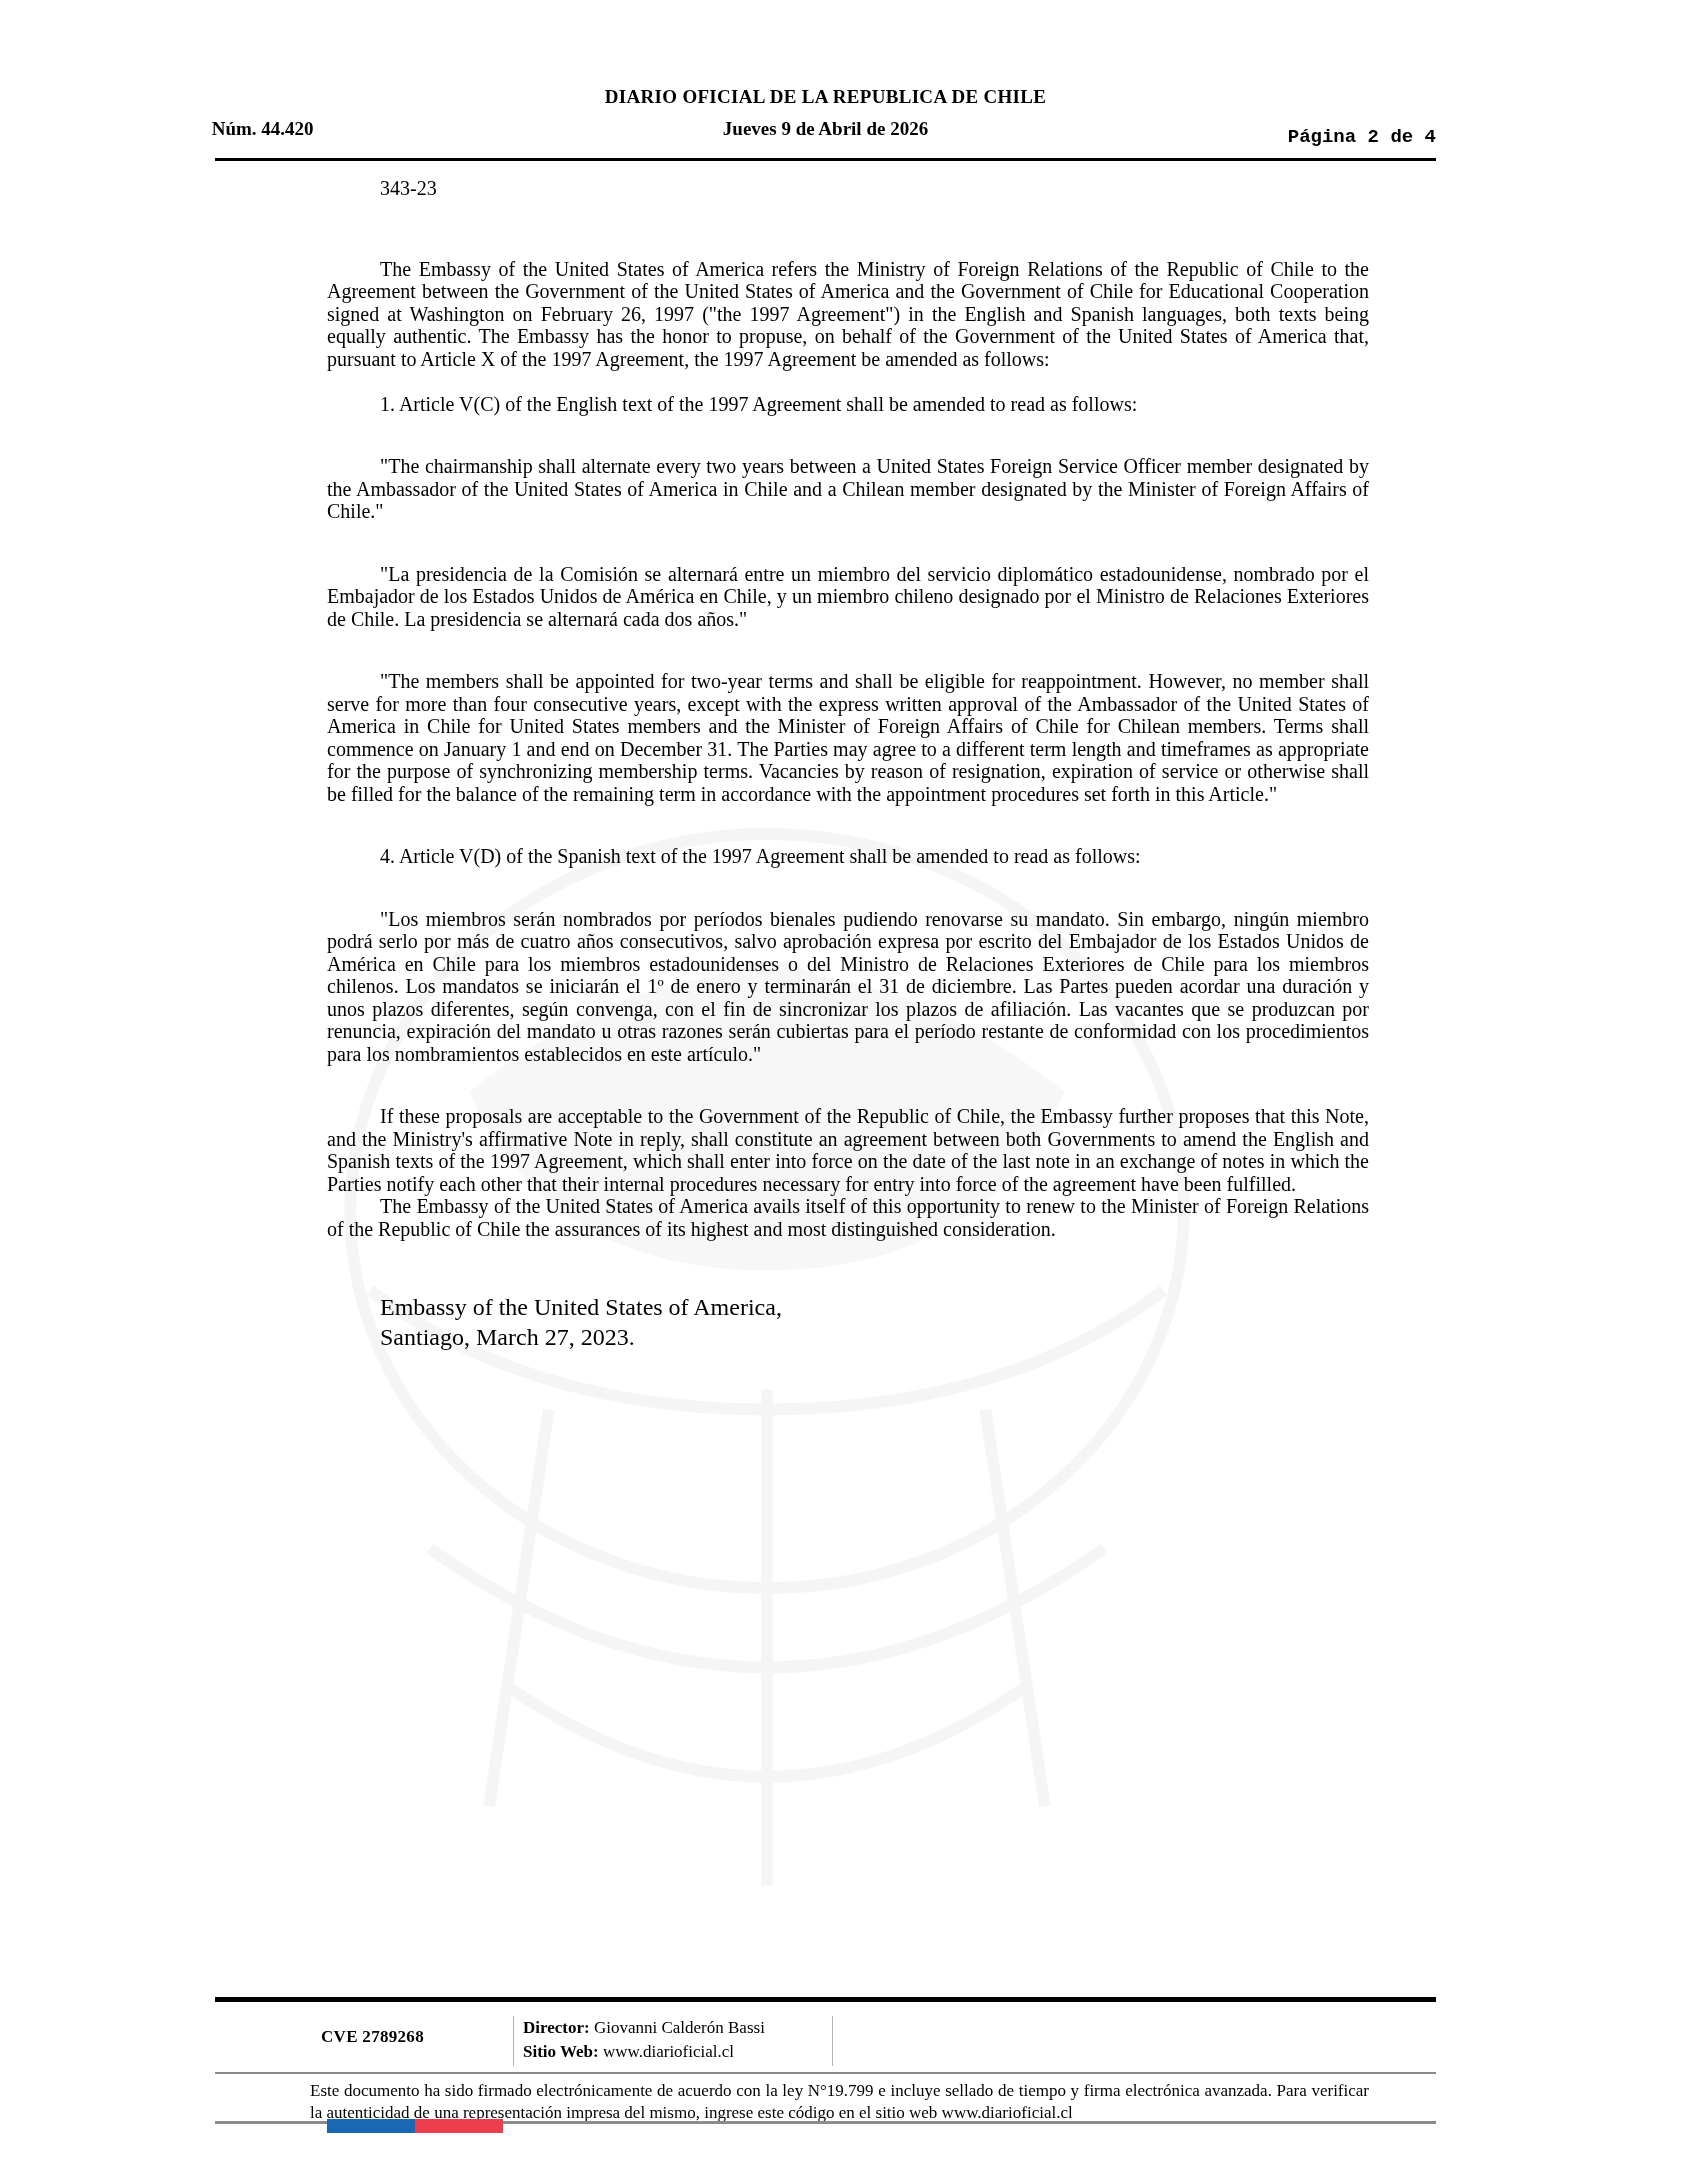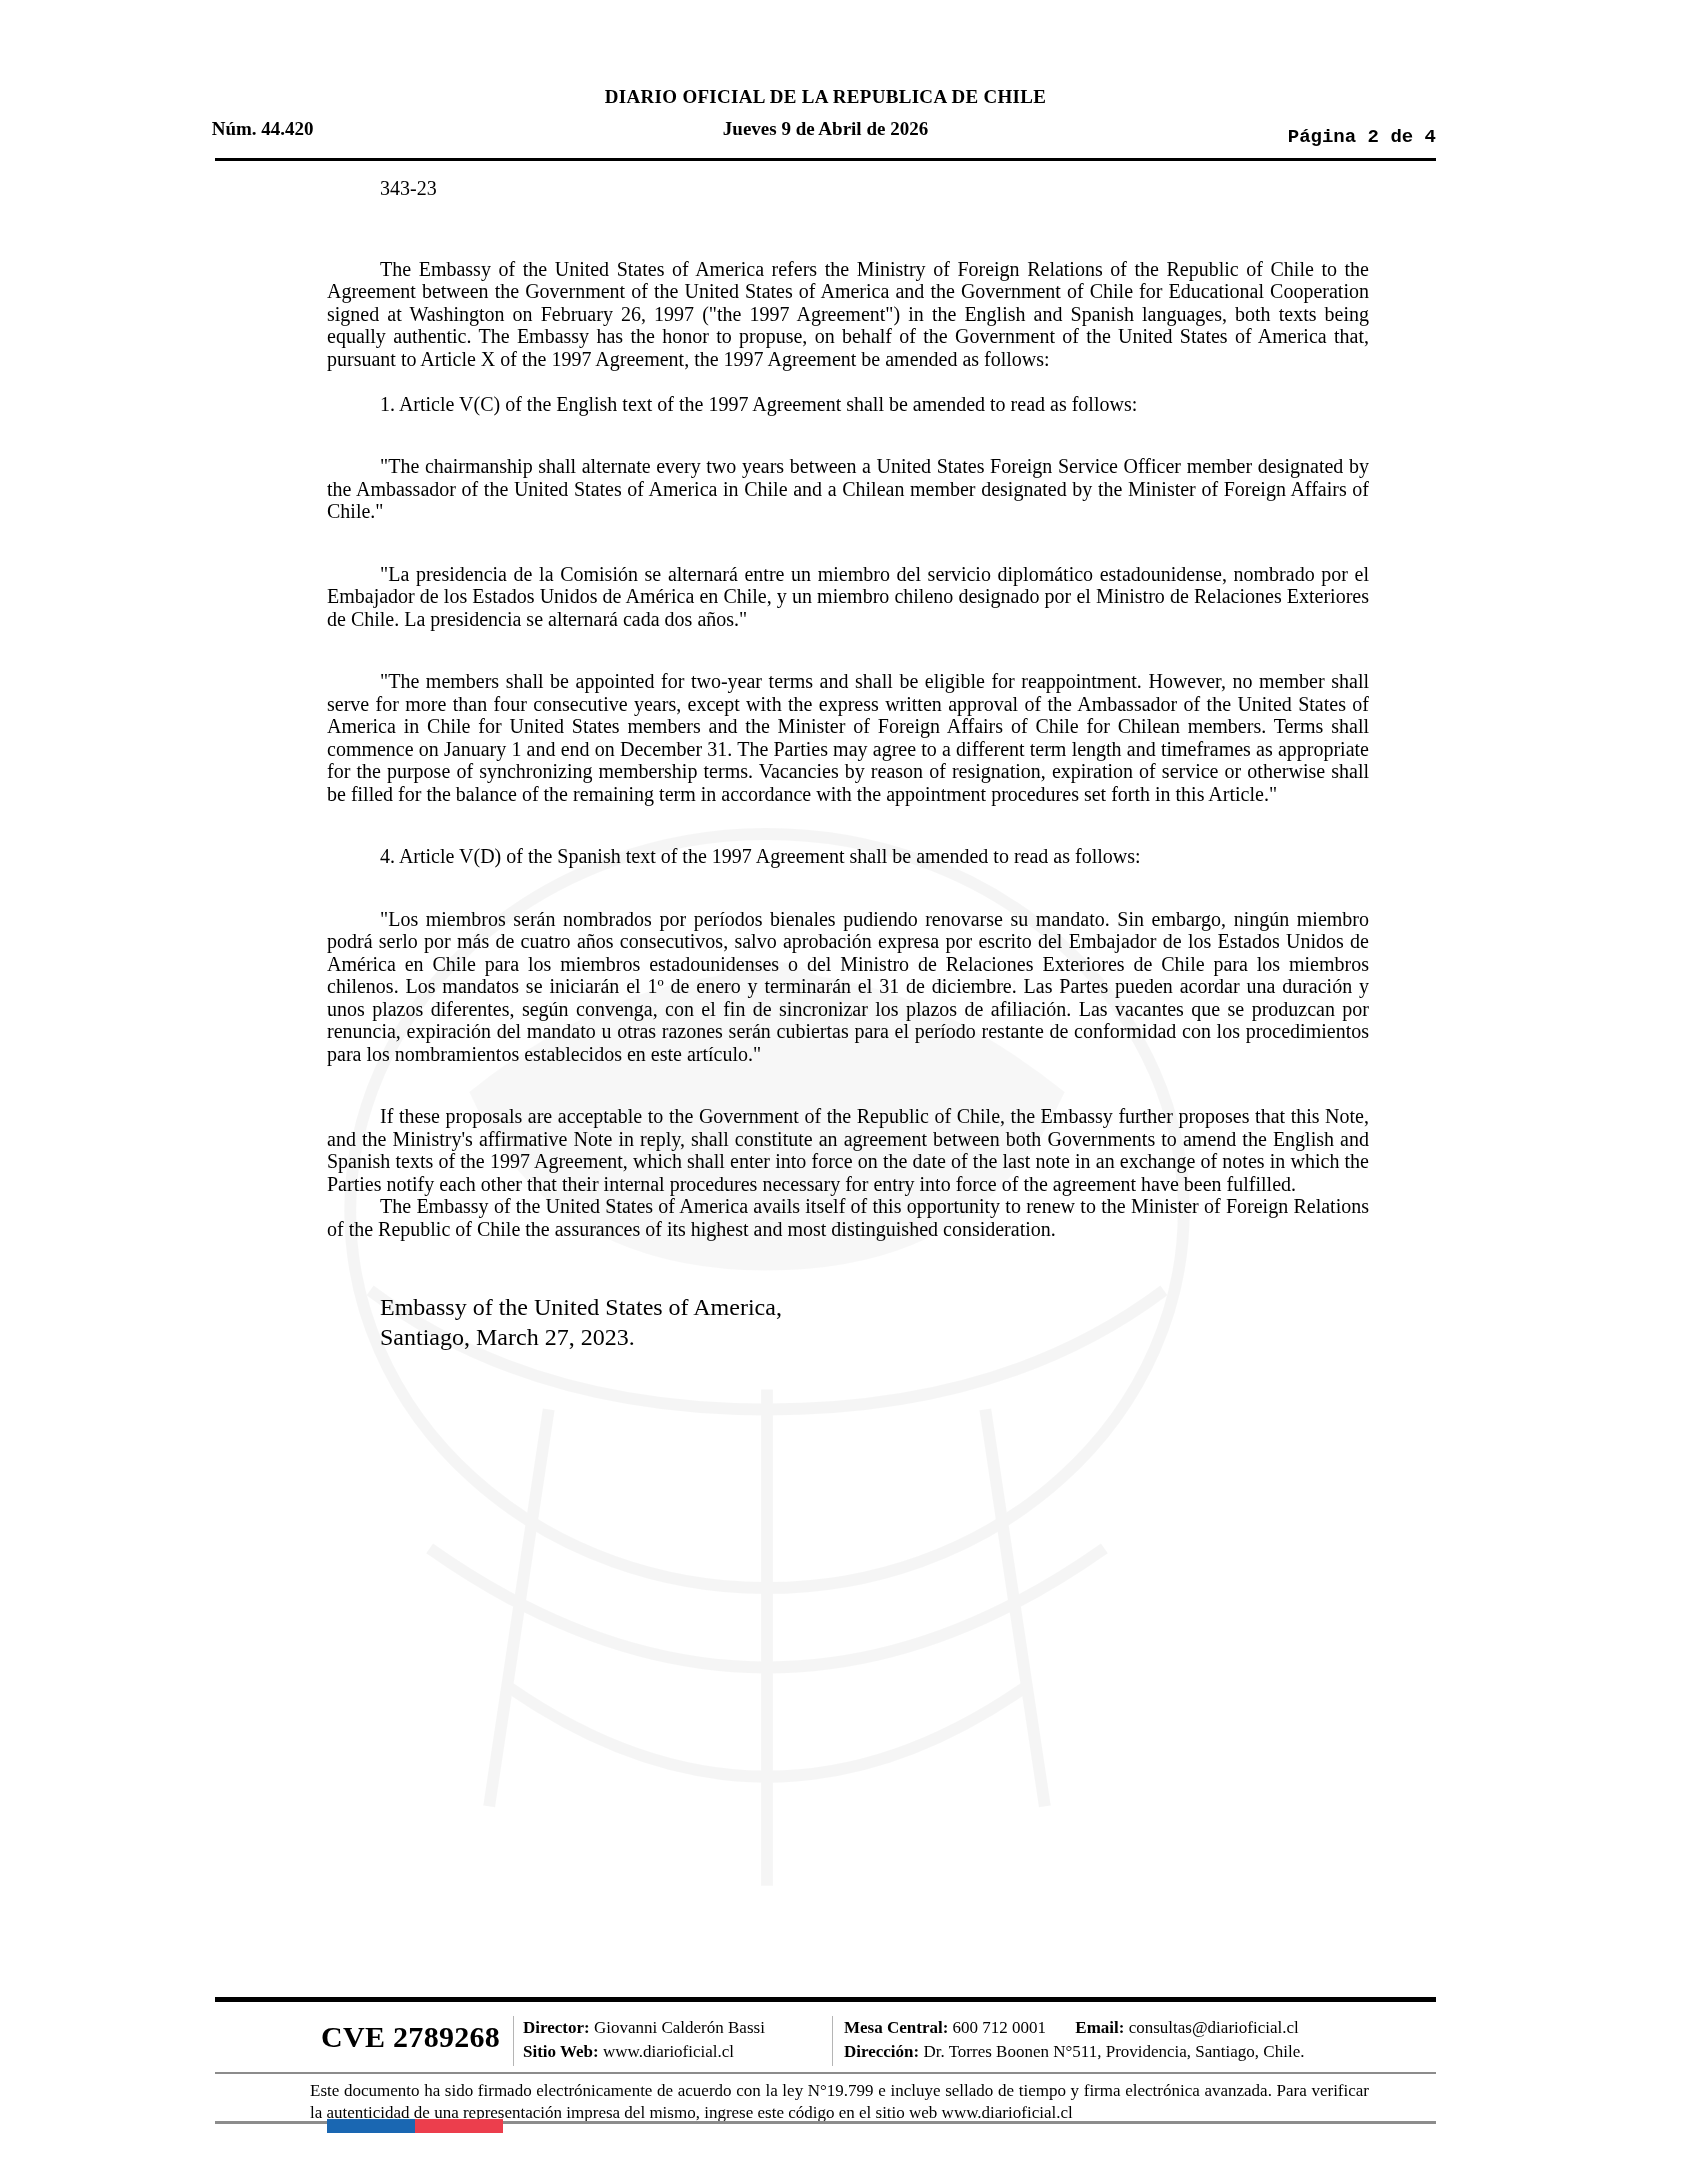--- a/index.html
+++ b/index.html
@@ -32,21 +32,21 @@
   .doc-number{margin:0 0 0 53px;font-size:20px;}
   .body-text p{margin:0;text-indent:53px;}
   .mt-first{margin-top:58px !important;}
   .mt-sm{margin-top:22.5px !important;}
   .mt-lg{margin-top:40px !important;}
   .mt-0{margin-top:0 !important;}
   .signature{margin-top:52px;padding-left:53px;line-height:30px;font-size:24px;}
   
   .footer-rule-black{position:absolute;left:215px;top:1997px;width:1221px;height:4.6px;background:#000;}
   .footer-info{position:absolute;left:215px;top:2013px;width:1221px;height:56px;font-size:17px;line-height:24px;}
-  .cve{position:absolute;left:106px;top:12px;font-weight:bold;font-size:30px;letter-spacing:0.3px;}
+  .cve{position:absolute;left:106px;top:12px;font-weight:bold;font-size:17px;letter-spacing:0.3px;}
   .fdiv1{position:absolute;left:298px;top:2.6px;width:1.3px;height:50px;background:#b5b5b5;}
   .director-block{position:absolute;left:308px;top:2.6px;width:298px;}
   .fdiv2{position:absolute;left:617px;top:2.6px;width:1.3px;height:50px;background:#b5b5b5;}
   .central-block{position:absolute;left:629px;top:2.6px;width:589px;}
   .footer-info b{font-weight:bold;}
   .email-pair{margin-left:25px;}
   .footer-rule-gray1{position:absolute;left:215px;top:2072px;width:1221px;height:2px;background:#8c8c8c;}
   .disclaimer{
     position:absolute;left:310px;top:2080px;width:1059px;
     font-size:17px;line-height:22px;text-align:justify;
@@ -109,32 +109,20 @@
       <div>
         <b>Director:</b>
         <span>Giovanni Calderón Bassi</span>
       </div>
       <div>
         <b>Sitio Web:</b>
         <span>www.diarioficial.cl</span>
       </div>
     </div>
     <span class="fdiv2"></span>
-    <div class="central-block">
-      <div>
-        <b>Mesa Central:</b>
-        <span>600 712 0001</span>
-        <span class="email-pair"><b>Email:</b>
-        <span>consultas@diarioficial.cl</span></span>
-      </div>
-      <div>
-        <b>Dirección:</b>
-        <span>Dr. Torres Boonen N°511, Providencia, Santiago, Chile.</span>
-      </div>
-    </div>
   </div>
 
   <div class="footer-rule-gray1"></div>
 
   <div class="disclaimer">Este documento ha sido firmado electrónicamente de acuerdo con la ley N°19.799 e incluye sellado de tiempo y firma electrónica avanzada. Para verificar la autenticidad de una representación impresa del mismo, ingrese este código en el sitio web www.diarioficial.cl</div>
 
   <div class="footer-rule-gray2"></div>
   <div class="flag">
     <div class="flag-blue" style="background: rgb(26, 103, 178);"></div>
     <div class="flag-red" style="background: rgb(236, 62, 77);"></div>

